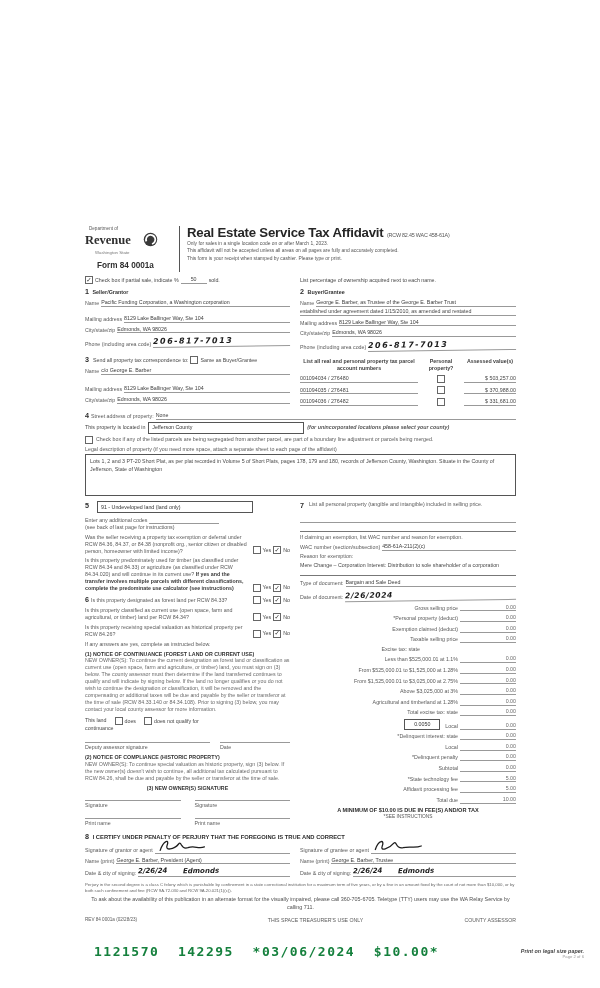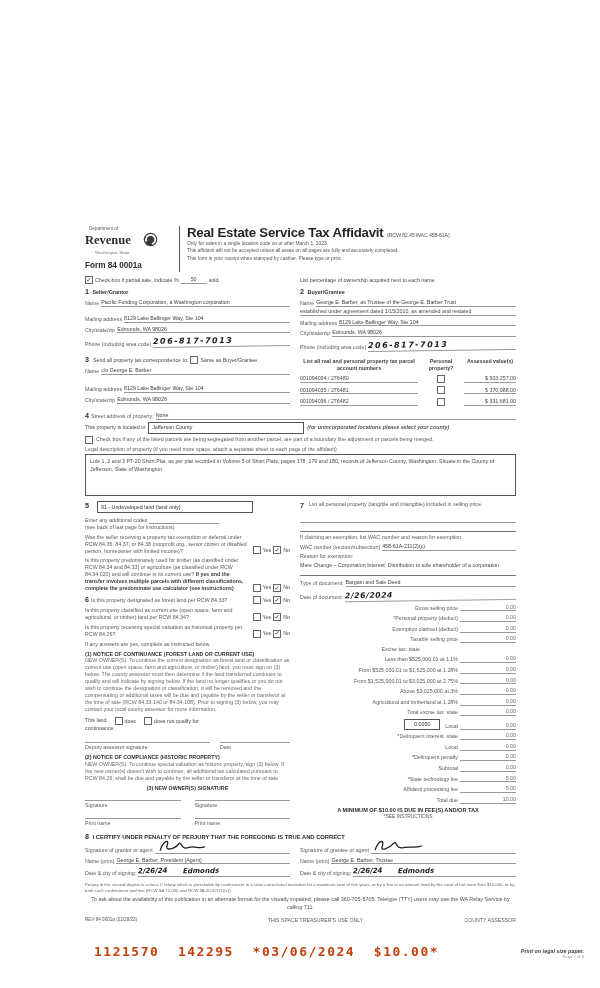--- a/index.html
+++ b/index.html
@@ -7,21 +7,21 @@
         font-family:"Liberation Sans",sans-serif;color:#474747;}
   .doc{position:absolute;left:85px;top:226px;width:431px;font-size:5.3px;line-height:1.3;}
 
   
   .hdr{display:flex;align-items:stretch;}
   .hdr-left{width:88px;padding-right:6px;}
   .dept-small{font-size:4.6px;color:#5a5a5a;margin-left:4px;}
   .dept-name{font-family:"Liberation Serif",serif;font-weight:bold;font-size:12.5px;color:#2e2e2e;
              display:flex;align-items:center;gap:12px;line-height:1;}
   .dept-state{font-size:4.4px;color:#777;margin-left:10px;margin-top:1px;}
-  .form-no{font-weight:bold;font-size:8.2px;color:#2f2f2f;margin-top:5px;}
+  .form-no{font-weight:bold;font-size:8.2px;color:#2f2f2f;margin-top:5px;margin-left:12px;}
   .hdr-right{flex:1;border-left:1px solid #555;padding-left:7px;}
   .title{font-size:13.2px;font-weight:bold;color:#262626;letter-spacing:-0.2px;line-height:1;}
   .title-rcw{font-size:5.4px;font-weight:normal;color:#555;}
   .hdr-note{font-size:4.9px;color:#555;margin-top:1.5px;line-height:1.25;}
 
   
   .fline{display:flex;align-items:flex-end;margin-top:2.8px;}
   .flbl{white-space:nowrap;margin-right:2px;color:#5a5a5a;}
   .fval{flex:1;color:#3c3c3c;}
   .u{border-bottom:1px solid #999;}
@@ -76,21 +76,21 @@
   .sig-svg{margin-bottom:-4px;margin-top:-10px;}
 
   .perjury{font-size:4.3px;color:#666;margin-top:5px;line-height:1.3;}
   .altfmt{font-size:5.4px;color:#4f4f4f;text-align:center;margin-top:3px;line-height:1.35;}
   .footrow{display:flex;margin-top:6px;font-size:4.6px;color:#5a5a5a;}
   .foot-rev{width:120px;}
   .foot-treas{flex:1;text-align:center;font-size:5.2px;}
   .foot-assess{width:90px;text-align:right;font-size:5.2px;}
 
   .stamp{position:absolute;left:94px;top:944px;font-family:"DejaVu Sans Mono",monospace;
-         font-size:13px;font-weight:600;letter-spacing:1.5px;color:#c2410c;white-space:pre;}
+         font-size:13px;font-weight:600;letter-spacing:1.5px;color:#15803d;white-space:pre;}
   .printnote{position:absolute;right:16px;top:948px;text-align:right;}
   .printnote .pn1{font-size:5.4px;font-weight:bold;font-style:italic;color:#444;}
   .printnote .pn2{font-size:4.2px;color:#999;}
 </style>
 </head>
 <body>
 
 <div class="page">
   <div class="doc">
 

